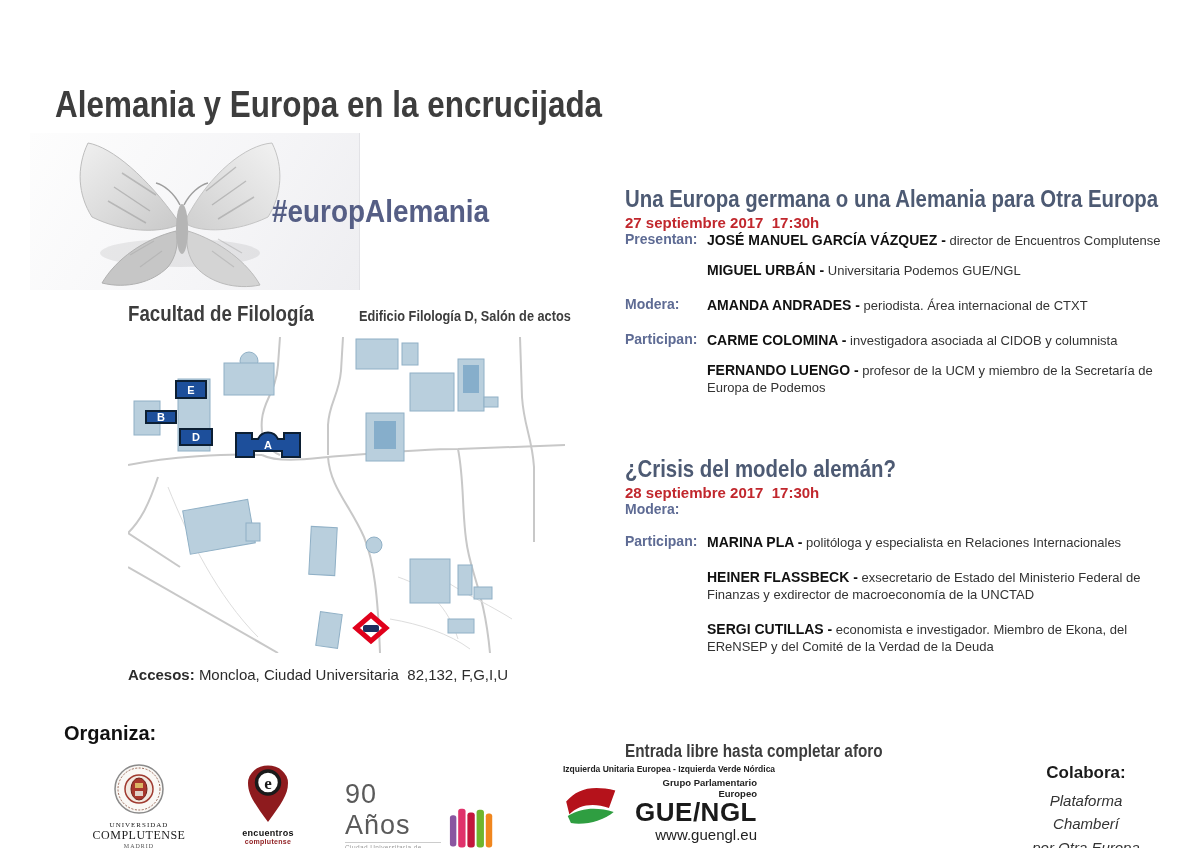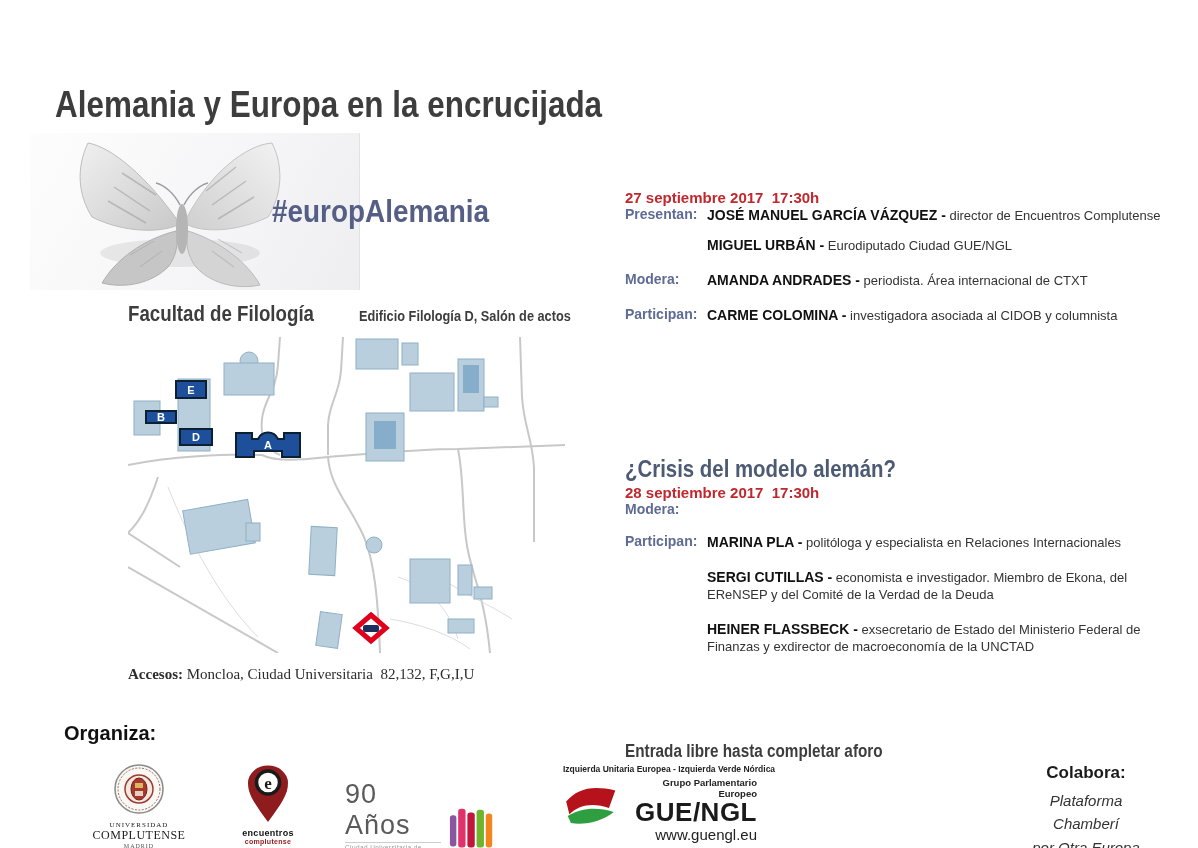--- a/index.html
+++ b/index.html
@@ -28,21 +28,21 @@
     font-size:31px; font-weight:bold; color:var(--hashtag-blue,#555e85);
     z-index:3;
   }
 
   .venue-line { position:absolute; left:128px; top:301px; white-space:nowrap; color:var(--title-gray,#3d3d3d); }
   .venue-name { font-size:22px; font-weight:bold; }
   .venue-detail { font-size:15px; font-weight:bold; margin-left:8px;margin-top:16px; }
 
   .map-wrap { position:absolute; left:128px; top:337px; width:437px; height:316px; }
 
-  .access-line { position:absolute; left:128px; top:666px; font-size:15px; color:#2c2c2c;font-family:Liberation Serif, serif; }
+  .access-line { position:absolute; left:128px; top:666px; font-size:15px; color:#2c2c2c; }
   .access-line b { font-weight:bold; }
 
   .organiza { position:absolute; left:64px; top:722px; font-size:20px; font-weight:bold; color:#111; }
   .entrada {
     position:absolute; left:625px; top:741px;
     font-size:18px; font-weight:bold; color:var(--title-gray,#3d3d3d);
   }
 
   
   .event { position:absolute; left:625px; width:548px; }
@@ -210,62 +210,64 @@
       </g>
     </svg>
   </div>
 
   <div class="access-line">
     <b>Accesos:</b>
     <span>Moncloa, Ciudad Universitaria&nbsp; 82,132, F,G,I,U</span>
   </div>
 
   <section class="event" id="event1">
+    <h2 class="event-title"><span class="cond">Una Europa germana o una Alemania para Otra Europa</span></h2>
     <div class="event-date">27 septiembre 2017&nbsp; 17:30h</div>
     <div class="ev-rows">
       <div class="ev-row">
         <div class="ev-label">Presentan:</div>
         <div class="ev-text"><span class="nm">JOSÉ MANUEL GARCÍA VÁZQUEZ -</span> <span>director de Encuentros Complutense</span></div>
       </div>
       <div class="ev-row">
         <div class="ev-label"></div>
-        <div class="ev-text"><span class="nm">MIGUEL URBÁN -</span> <span>Eurodiputado Ciudad GUE/NGL</span></div>
+        <div class="ev-text"><span class="nm">MIGUEL URBÁN -</span> <span>Universitaria Podemos GUE/NGL</span></div>
       </div>
       <div class="ev-row gap">
         <div class="ev-label">Modera:</div>
         <div class="ev-text"><span class="nm">AMANDA ANDRADES -</span> <span>periodista. Área internacional de CTXT</span></div>
       </div>
       <div class="ev-row gap">
         <div class="ev-label">Participan:</div>
         <div class="ev-text"><span class="nm">CARME COLOMINA -</span> <span>investigadora asociada al CIDOB y columnista</span></div>
       </div>
       <div class="ev-row">
         <div class="ev-label"></div>
+        <div class="ev-text"><span class="nm">FERNANDO LUENGO -</span> <span>profesor de la UCM y miembro de la Secretaría de Europa de Podemos</span></div>
       </div>
     </div>
   </section>
 
   <section class="event" id="event2">
     <h2 class="event-title"><span class="cond">¿Crisis del modelo alemán?</span></h2>
     <div class="event-date">28 septiembre 2017&nbsp; 17:30h</div>
     <div class="ev-rows">
       <div class="ev-row">
         <div class="ev-label">Modera:</div>
       </div>
       <div class="ev-row gap">
         <div class="ev-label">Participan:</div>
         <div class="ev-text"><span class="nm">MARINA PLA -</span> <span>politóloga y especialista en Relaciones Internacionales</span></div>
       </div>
       <div class="ev-row gap">
         <div class="ev-label"></div>
+        <div class="ev-text"><span class="nm">HEINER FLASSBECK -</span> <span>exsecretario de Estado del Ministerio Federal de Finanzas y exdirector de macroeconomía de la UNCTAD</span></div>
+      </div>
+      <div class="ev-row gap">
+        <div class="ev-label"></div>
         <div class="ev-text"><span class="nm">SERGI CUTILLAS -</span> <span>economista e investigador. Miembro de Ekona, del EReNSEP y del Comité de la Verdad de la Deuda</span></div>
-      </div>
-      <div class="ev-row gap">
-        <div class="ev-label"></div>
-        <div class="ev-text"><span class="nm">HEINER FLASSBECK -</span> <span>exsecretario de Estado del Ministerio Federal de Finanzas y exdirector de macroeconomía de la UNCTAD</span></div>
       </div>
     </div>
   </section>
 
   <div class="organiza">Organiza:</div>
   <div class="entrada"><span class="cond">Entrada libre hasta completar aforo</span></div>
 
   <div class="logo-ucm">
     <svg width="52" height="52" viewBox="0 0 52 52">
       <circle cx="26" cy="26" r="24" fill="#faf8f5" stroke="#8a8a8a" stroke-width="1.5"></circle>

